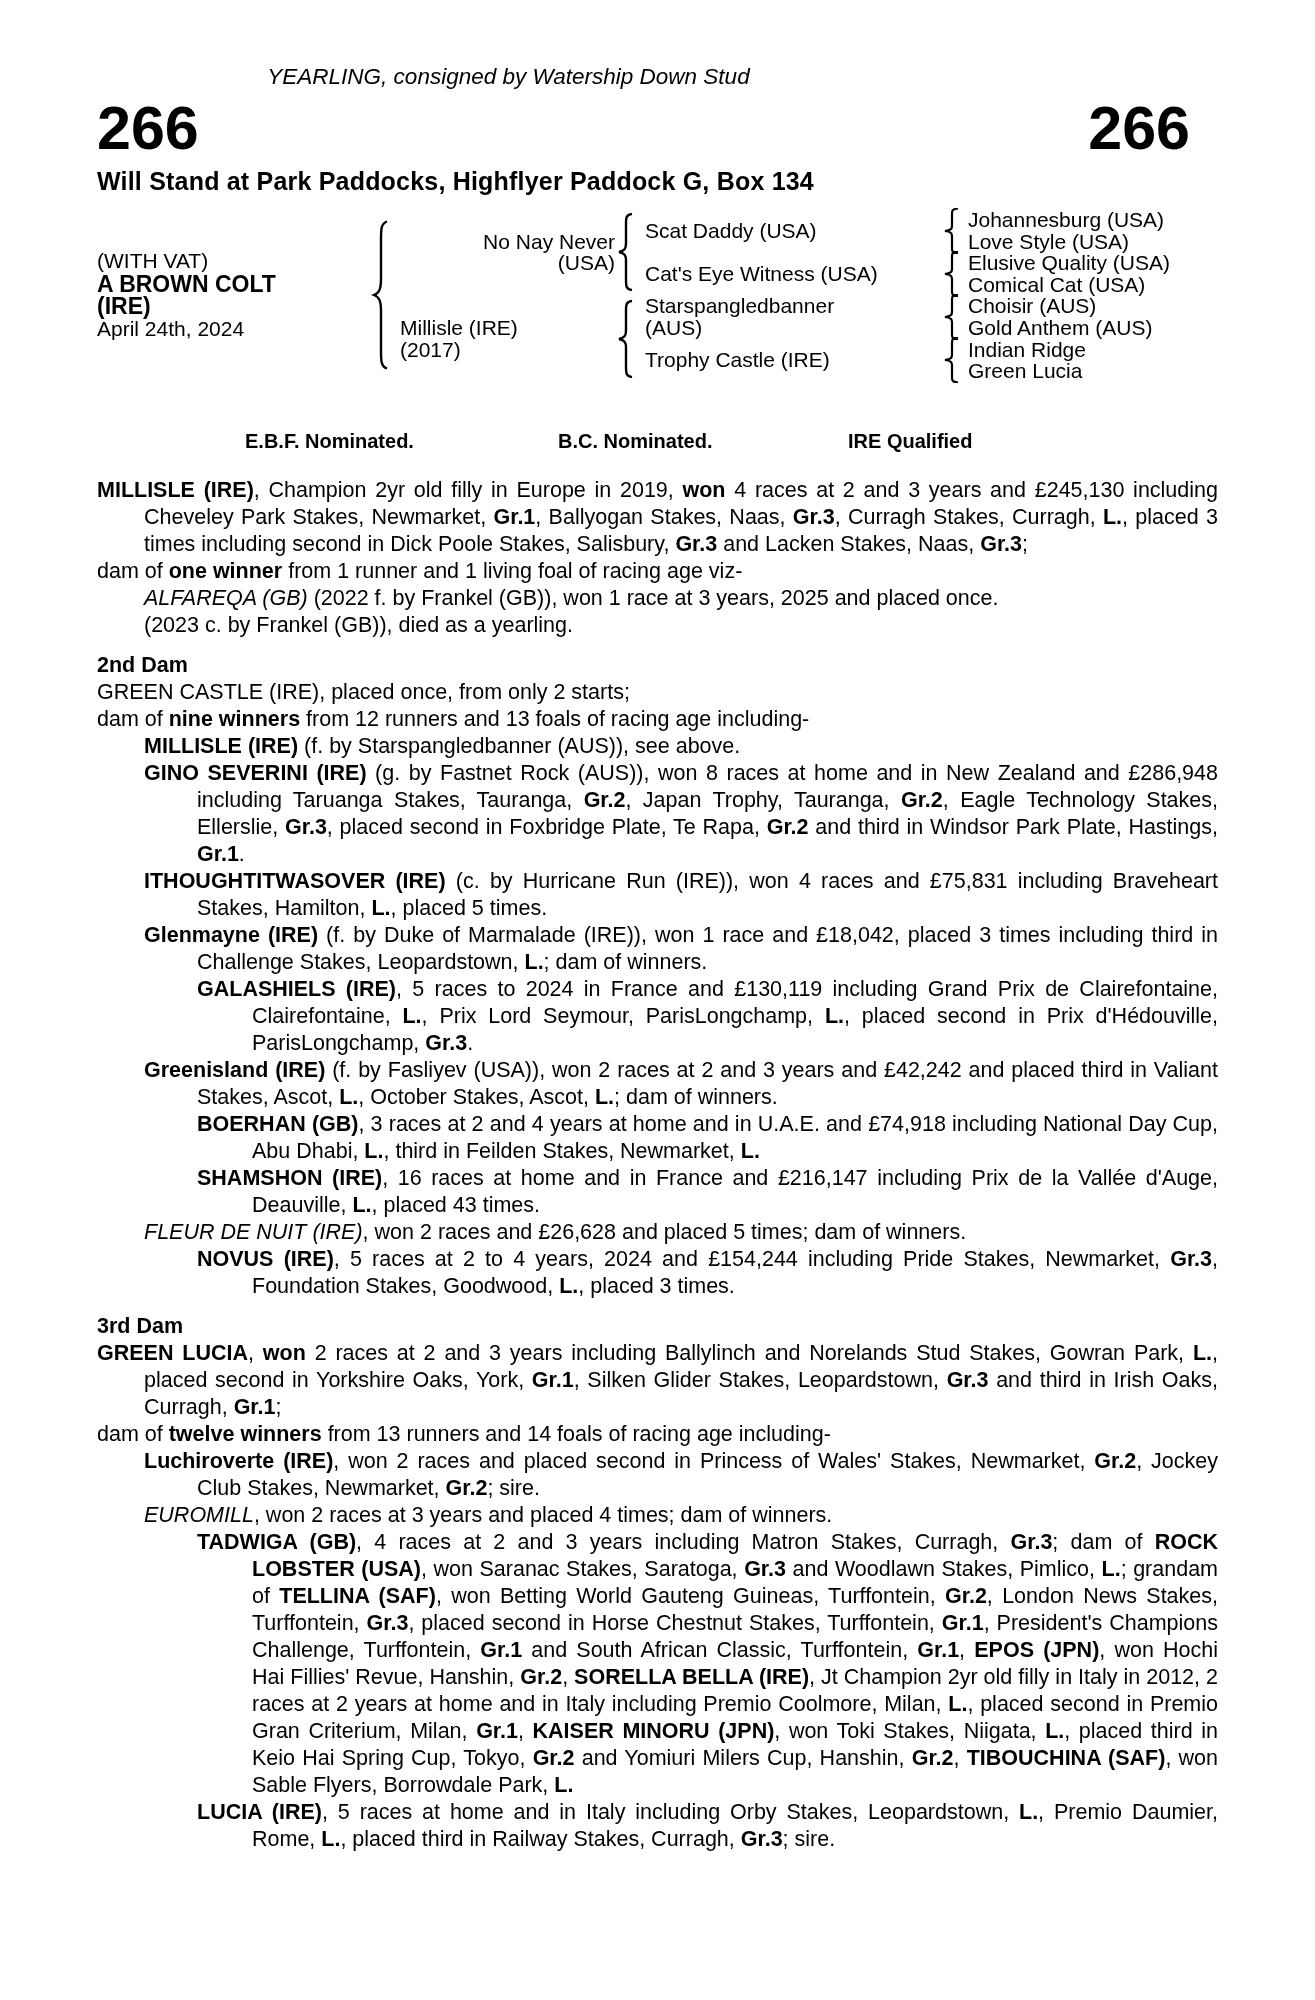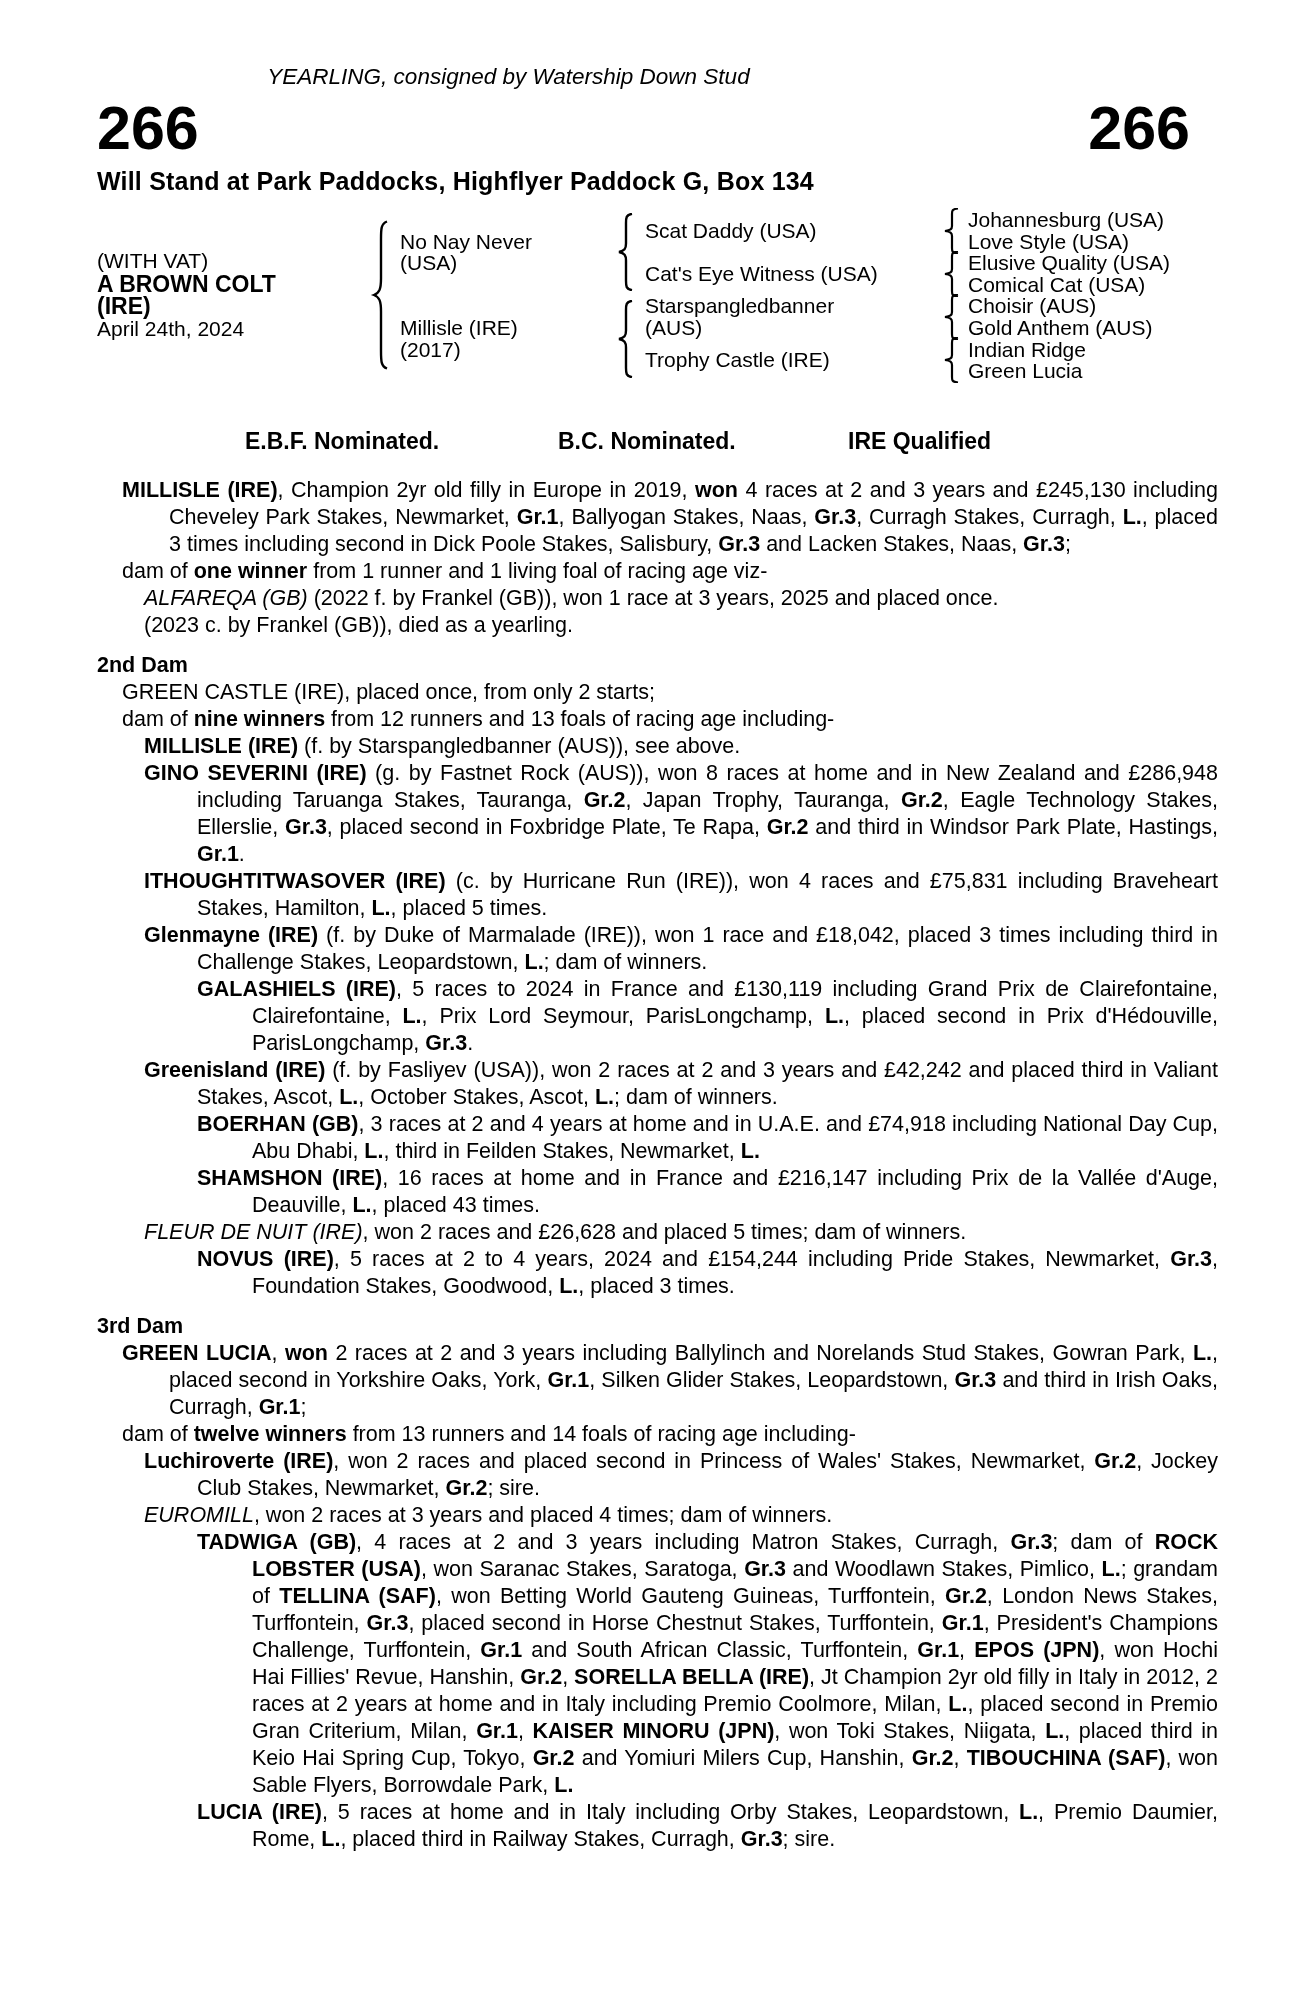--- a/index.html
+++ b/index.html
@@ -26,55 +26,55 @@
     position:absolute; top:209px; left:97px; width:1121px;
     display:grid;
     grid-template-columns:273px 30px 215px 30px 296px 27px 250px;
     grid-template-rows:repeat(8, 21.6px);
     font-size:21px; line-height:21.6px;
   }
   .pcell { display:flex; flex-direction:column; justify-content:center; }
   .pline { white-space:nowrap; }
   .colt-cell      { grid-column:1; grid-row:1/9; line-height:22.5px; }
   .colt-name, .colt-suffix { font-weight:bold; font-size:23px; }
-  .sire-cell      { grid-column:3; grid-row:1/5; }
+  .sire-cell      { grid-column:3; grid-row:1/5;text-align:right; }
   .dam-cell       { grid-column:3; grid-row:5/9; }
   .ss-cell        { grid-column:5; grid-row:1/3; }
   .sd-cell        { grid-column:5; grid-row:3/5; }
   .ds-cell        { grid-column:5; grid-row:5/7; }
   .dd-cell        { grid-column:5; grid-row:7/9; }
   .ggp-cell       { grid-column:7; display:flex; align-items:center; white-space:nowrap;text-align:center; }
   .brace-wrap { display:flex; align-items:center; justify-content:flex-start; }
   .bw-main { grid-column:2; grid-row:1/9; }
   .bw-sire { grid-column:4; grid-row:1/5; }
   .bw-dam  { grid-column:4; grid-row:5/9; }
   .bw-g1 { grid-column:6; grid-row:1/3; }
   .bw-g2 { grid-column:6; grid-row:3/5; }
   .bw-g3 { grid-column:6; grid-row:5/7; }
   .bw-g4 { grid-column:6; grid-row:7/9; }
   .brace { width:20px; display:block; }
   .br-8 { height:150px; }
   .br-4 { height:78px; }
   .br-2 { height:46px; }
   
   .noms { position:absolute; top:427px; left:97px; width:1121px; height:28px;
-          font-weight:bold; font-size:23px; line-height:28px; }
+          font-weight:bold; font-size:20px; line-height:28px; }
   .noms span { position:absolute; white-space:nowrap; }
   .nom-ebf { left:148px; }
   .nom-bc  { left:461px; }
   .nom-ire { left:751px; }
   
   .body-text {
     position:absolute; top:477px; left:97px; width:1121px;
     font-size:21.5px; line-height:27px;
   }
   .dam-section + .dam-section { margin-top:13px; }
   .dam-heading { font-size:21.5px; line-height:27px; font-weight:bold; margin:0; }
   .para { margin:0; text-align:justify; }
-  .ind-0 { padding-left:47px;  text-indent:-47px;margin-left:25px; }
+  .ind-0 { padding-left:47px;  text-indent:-47px; }
   .ind-1 { padding-left:100px; text-indent:-53px; }
   .ind-2 { padding-left:155px; text-indent:-55px; }
   .b { font-weight:bold; }
   .i { font-style:italic; }
 </style>
 </head>
 <body>
 
 <div class="consign">YEARLING, consigned by Watership Down Stud</div>
 <div class="lot lot-left">266</div>

